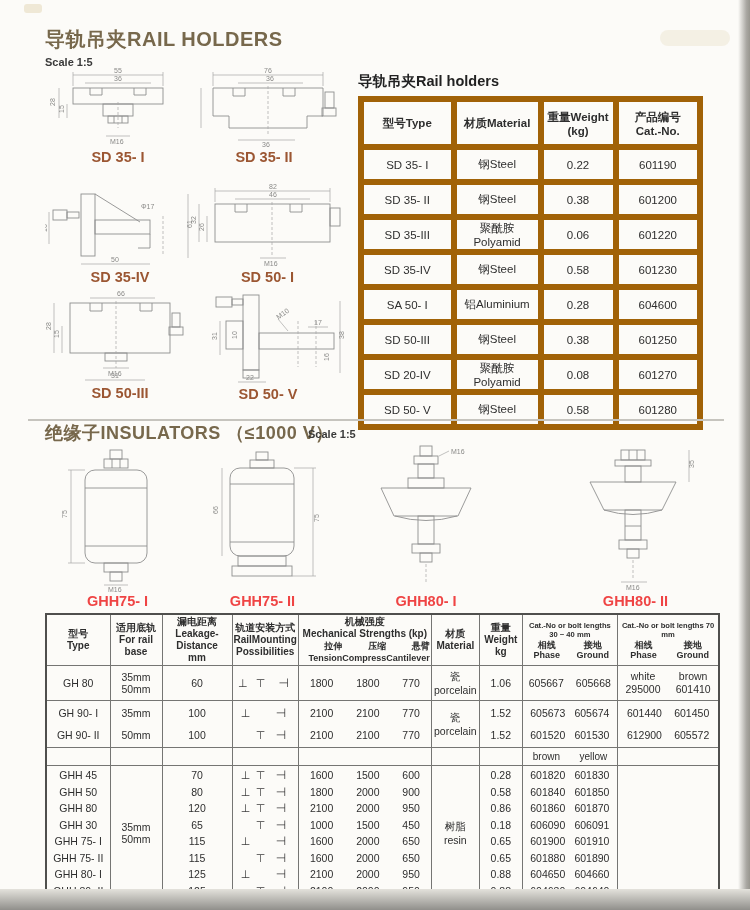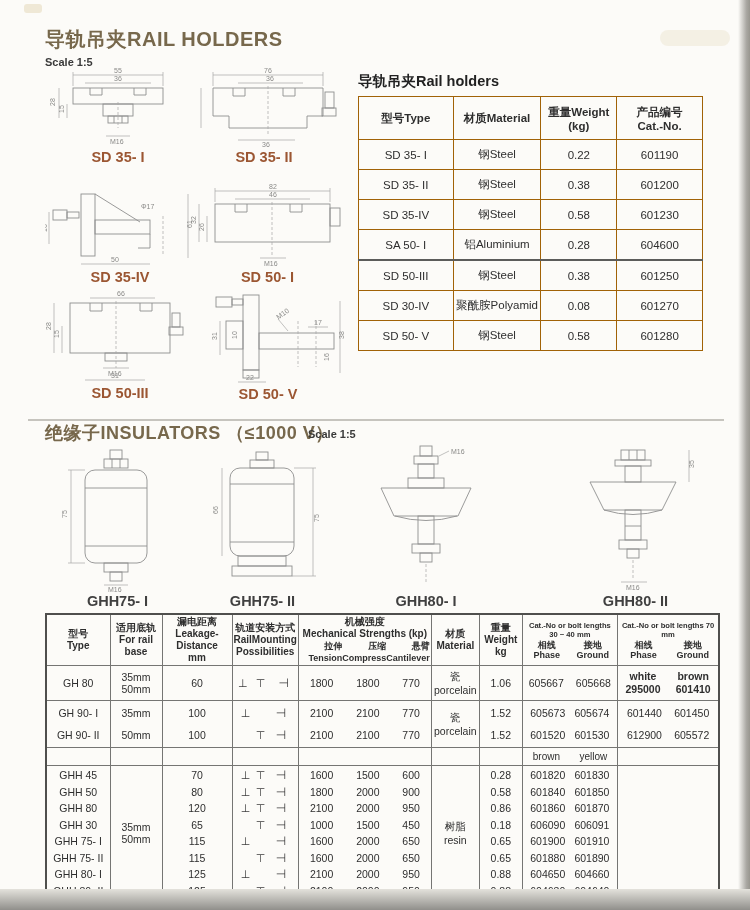--- a/index.html
+++ b/index.html
@@ -23,51 +23,51 @@
   #ins-title{left:45px;top:421px;font-size:18px;}
   .scale-note{font-size:11px;font-weight:bold;color:#3a3a3a;}
   #rail-scale{left:45px;top:56px;}
   #ins-scale{left:308px;top:428px;}
 
   
   .draw{position:absolute;text-align:center;}
   .draw svg{display:block;margin:0 auto;}
   .draw .dlabel{font-size:14.5px;font-weight:bold;margin-top:1px;}
   .sd .dlabel{color:#9b5632;}
-  .ghh .dlabel{color:#404040;}
+  .ghh .dlabel{color:#ef4444;}
   .ln-art{stroke:#8f8f8f;stroke-width:.9;fill:none;}
   .ln-dim{stroke:#a8a8a6;stroke-width:.7;fill:none;}
   .ln-dash{stroke:#a8a8a6;stroke-width:.7;fill:none;stroke-dasharray:3 2;}
   text.dim{font-size:7px;fill:#8a8a88;font-family:"Liberation Sans",sans-serif;}
 
   
   #rail-table-title{left:358px;top:72px;font-size:14.5px;font-weight:bold;color:#222;}
   .rh-table{position:absolute;left:358px;top:96px;width:345px;border-collapse:collapse;
     font-size:11.5px;color:#2e2e2e;background:#fcfbf8;}
-  .rh-table th,.rh-table td{border:1px solid #a16207;text-align:center;padding:0 2px;}
+  .rh-table th,.rh-table td{border:6px solid #a16207;text-align:center;padding:0 2px;}
   .rh-table th{height:42px;font-weight:bold;font-size:11.5px;}
   .rh-table td{height:29px;}
   .rh-table{border:1.5px solid #5c5c5a;}
   .rh-table tbody tr:nth-child(5) td{border-top-width:2px;border-top-color:#5c5c5a;}
 
   
   .ins-table{position:absolute;left:45px;top:613px;border-collapse:collapse;background:#fcfbf8;
     font-size:10.5px;color:#2e2e2e;border:2px solid #4f4f4d;table-layout:fixed;}
   .ins-table th,.ins-table td{border:1px solid #757573;text-align:center;vertical-align:middle;padding:1px 1px;}
   .ins-table th{font-weight:bold;font-size:10px;line-height:12px;height:42px;}
   .mechL{border-right:none !important;}
   .mechM{border-left:none !important;border-right:none !important;}
   .mechR{border-left:none !important;}
   .mech-sub{display:flex;font-size:9px;font-weight:bold;text-align:right;}
   .mech-sub span{flex:1;}
   .cat-title{font-size:7.6px;font-weight:bold;line-height:9px;}
   .cat-sub{display:flex;font-size:9px;line-height:10px;margin-top:1px;}
   .cat-sub span{flex:1;white-space:pre-line;}
   .catpair span{display:inline-block;width:48%;text-align:center;}
-  .catpair i,.catpair b{display:block;font-style:normal;font-weight:bold;line-height:13px;}
+  .catpair i,.catpair b{display:block;font-style:normal;font-weight:normal;line-height:13px;}
   .mountcell{color:#3c3c3c;}
   .mslot{display:inline-block;width:15px;text-align:center;font-size:11px;}
   .mslot.last{width:24px;font-size:12px;letter-spacing:-1px;}
   .ln{height:22px;line-height:22px;}
   .ghhblk .ln{height:16.5px;line-height:16.5px;}
   .r-gh80 td{height:32px;}
   .r-color td{height:15px;font-size:10px;}
   .ins-table td.vmid{vertical-align:middle;}
 </style>
 </head>
@@ -242,39 +242,45 @@
         <td>0.22</td>
         <td>601190</td>
       </tr>
         <tr>
         <td>SD 35- II</td>
         <td>钢Steel</td>
         <td>0.38</td>
         <td>601200</td>
       </tr>
         <tr>
+        <td>SD 35-III</td>
+        <td>聚酰胺Polyamid</td>
+        <td>0.06</td>
+        <td>601220</td>
+      </tr>
+        <tr>
         <td>SD 35-IV</td>
         <td>钢Steel</td>
         <td>0.58</td>
         <td>601230</td>
       </tr>
         <tr>
         <td>SA 50- I</td>
         <td>铝Aluminium</td>
         <td>0.28</td>
         <td>604600</td>
       </tr>
         <tr>
         <td>SD 50-III</td>
         <td>钢Steel</td>
         <td>0.38</td>
         <td>601250</td>
       </tr>
         <tr>
-        <td>SD 30-IV</td>
+        <td>SD 20-IV</td>
         <td>聚酰胺Polyamid</td>
         <td>0.08</td>
         <td>601270</td>
       </tr>
         <tr>
         <td>SD 50- V</td>
         <td>钢Steel</td>
         <td>0.58</td>
         <td>601280</td>
       </tr>

